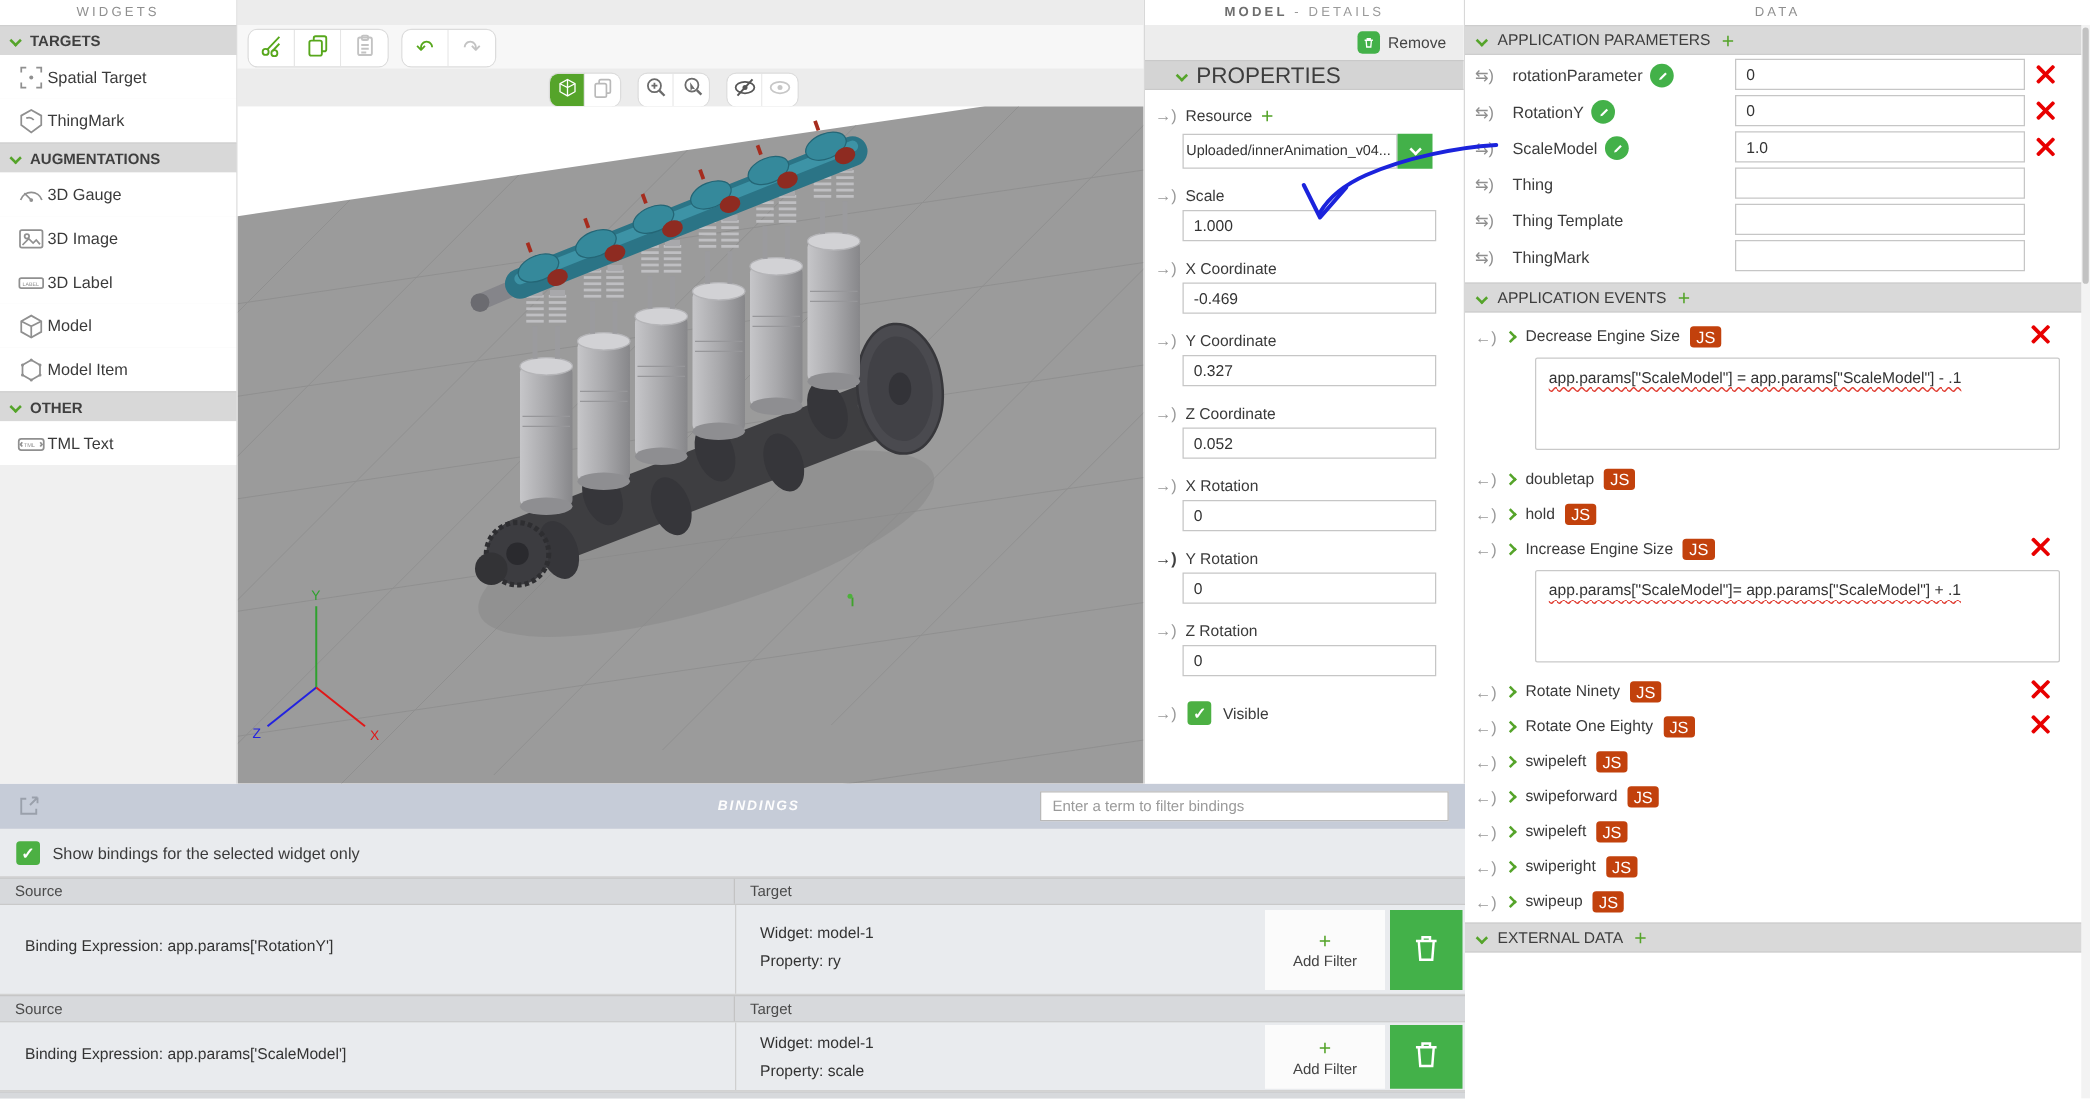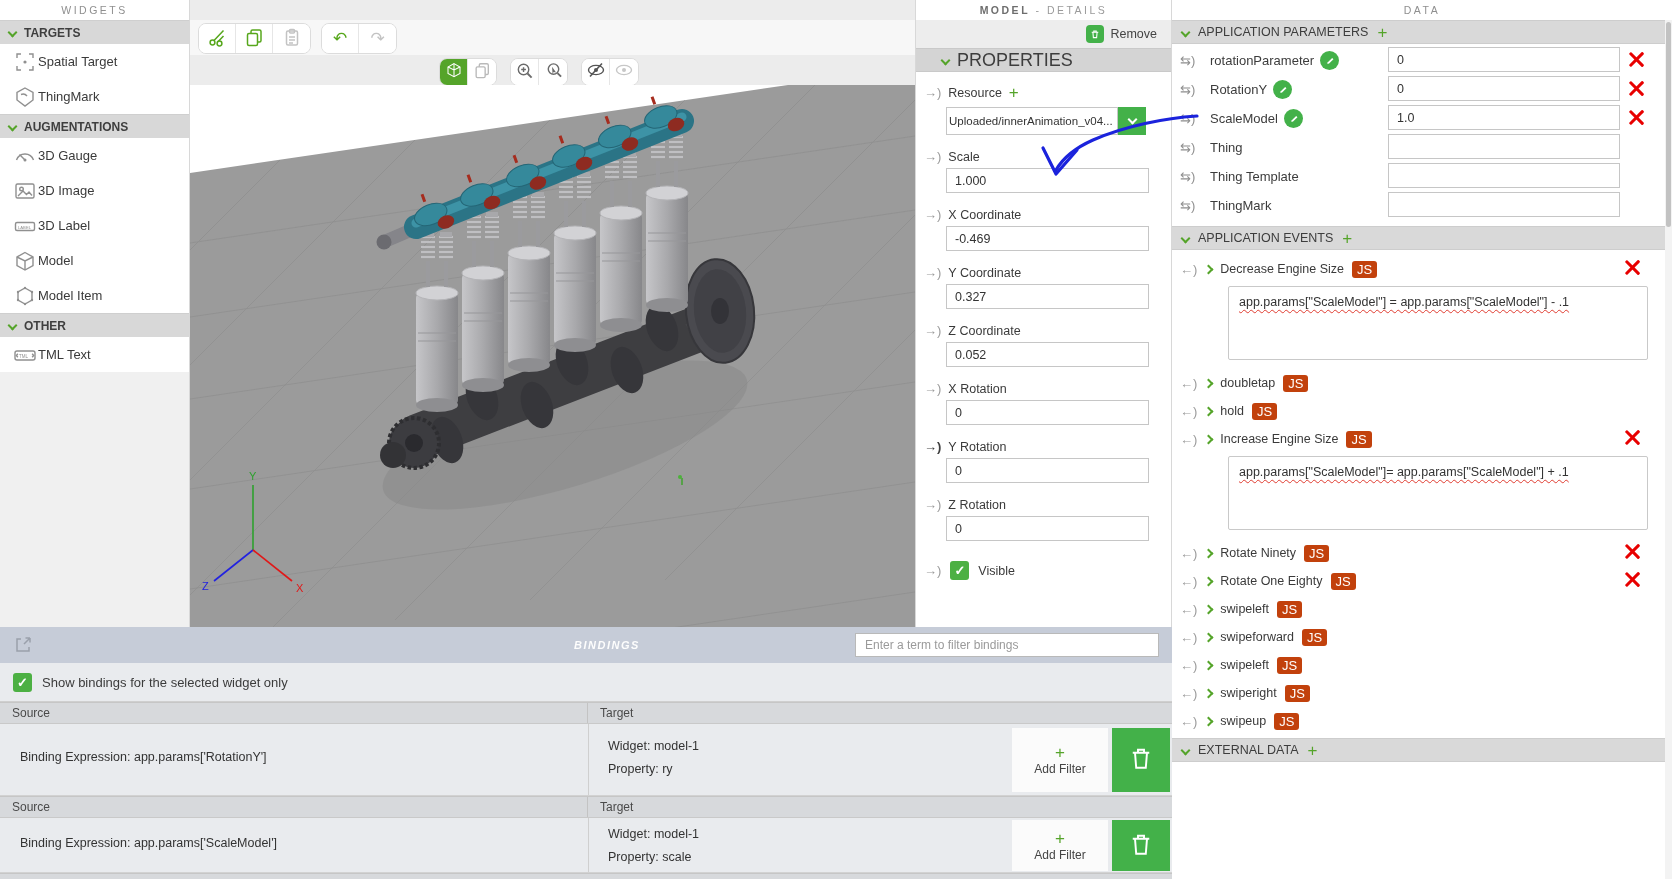--- a/index.html
+++ b/index.html
@@ -95,21 +95,21 @@
   .code-box span { text-decoration-line:underline; text-decoration-style:wavy;
                    text-decoration-color:#e03c31; text-decoration-thickness:1px; text-underline-offset:3px; }
   .vscroll { position:absolute; right:0; top:20px; bottom:0; width:7px; background:#f3f3f3; }
   .vscroll .thumb { position:absolute; top:2px; left:1px; width:5px; height:205px; background:#c2c2c2; border-radius:3px; }
 
   
   .bindings-panel { position:absolute; left:0; top:627px; width:1172px; height:252px; background:#e9ebee; overflow:hidden; }
   .b-bar { height:36px; background:#c6ccd8; position:relative; display:flex; align-items:center; }
   .b-title { position:absolute; left:0; right:0; text-align:center; color:#fdfdfd; font-size:11px;
              font-weight:bold; font-style:italic; letter-spacing:1.5px;margin-left:42px; }
-  .b-filter { position:absolute; right:13px; top:6px; width:304px; height:24px; border:1px solid #b9b9b9;
+  .b-filter { position:absolute; right:13px; top:6px; width:327px; height:24px; border:1px solid #b9b9b9;
               padding:0 9px; font-size:12px; color:#333; background:#fff; }
   .b-filter::placeholder { color:#9a9a9a; }
   .expand-ic { position:absolute; left:13px; top:8px; width:20px; height:20px; }
   .show-row { height:39px; background:#e9ebee; border-bottom:1px solid #cfcfcf; display:flex;
               align-items:center; gap:10px; padding-left:13px; font-size:13px; color:#3b3b3b; }
   .b-head { height:22px; background:#d7d9dc; border-top:1px solid #c6c6c6; border-bottom:1px solid #c9c9c9;
             display:flex; font-size:12px; color:#4a4a4a; }
   .bh-src { width:588px; padding-left:12px; line-height:21px; border-right:1px solid #c3c3c3; }
   .bh-tgt { padding-left:12px; line-height:21px; }
   .b-row { position:relative; height:72px; background:#e9ebee; border-bottom:1px solid #d2d2d2; }

